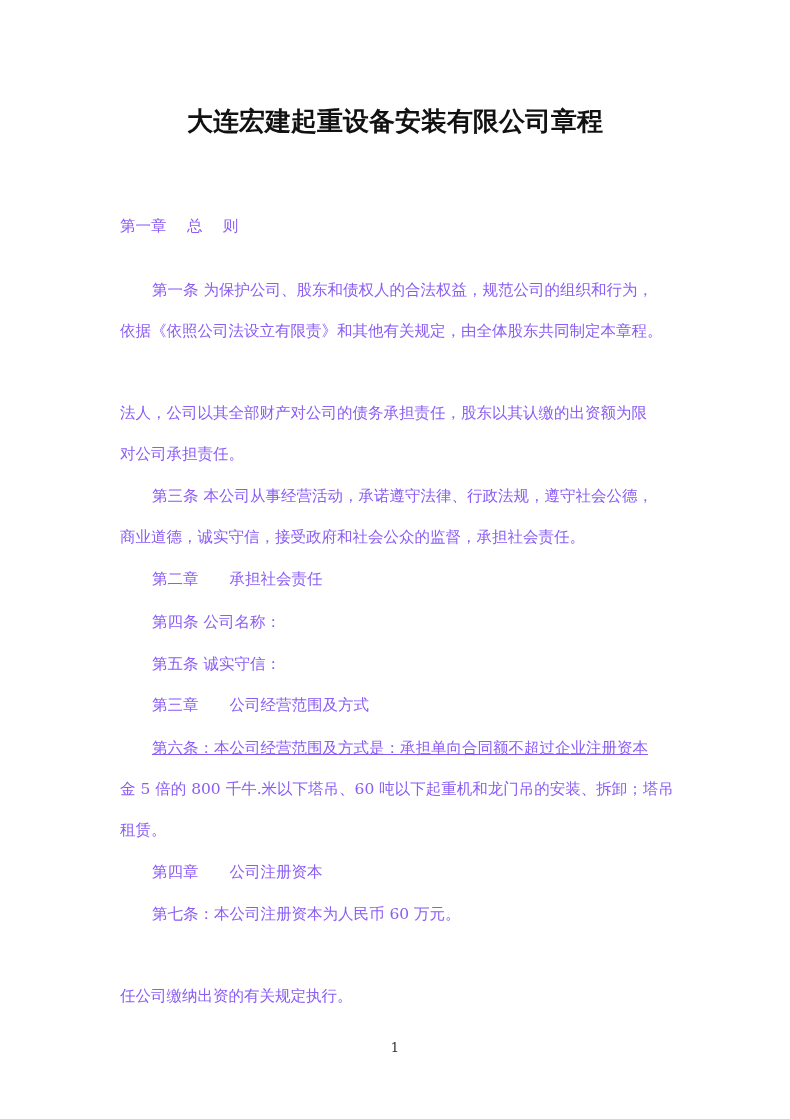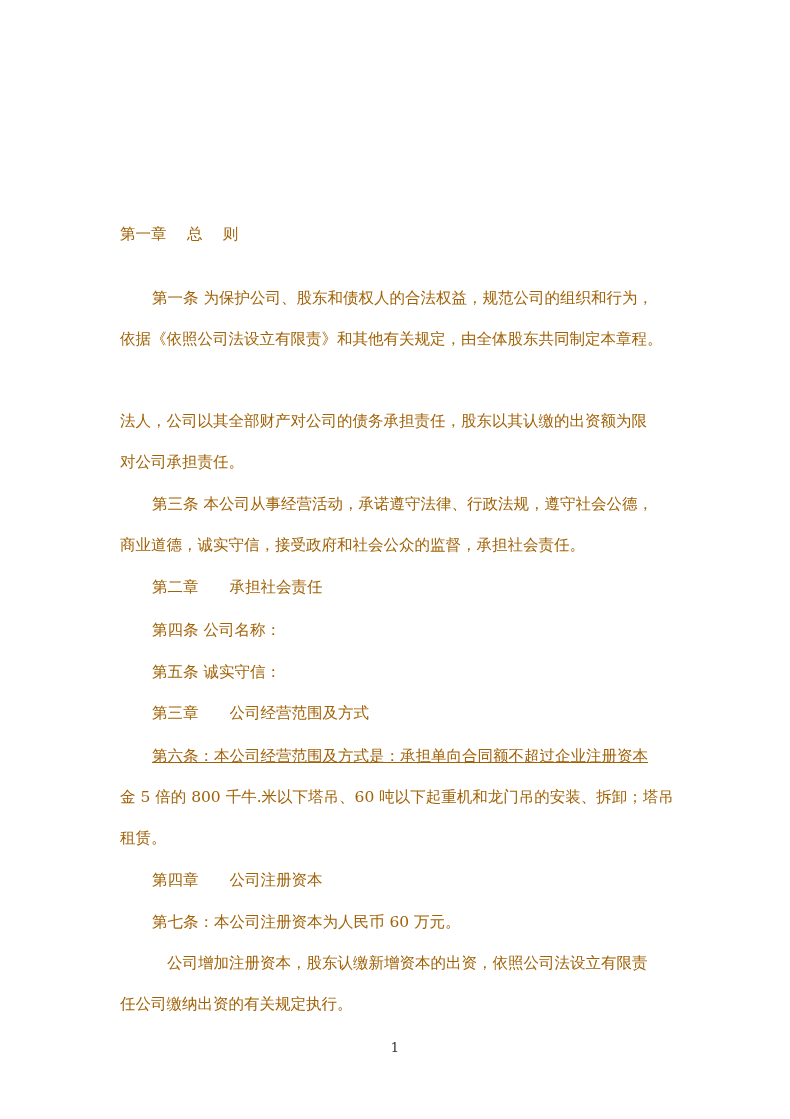--- a/index.html
+++ b/index.html
@@ -1,30 +1,31 @@
 <!DOCTYPE html>
 <html><head>
 <meta charset="utf-8">
 <style>
   html, body { margin: 0; padding: 0; background: #ffffff; }
   body { width: 790px; height: 1119px; position: relative; overflow: hidden;
          font-family: "DejaVu Serif", "Liberation Serif", serif; color: #1a1a1a; }
   .page { position: absolute; left: 0; top: 0; width: 790px; height: 1119px; background: #fff; }
   .title { position: absolute; left: 0; top: 104px; width: 790px; text-align: center;
            font-size: 26px; font-weight: bold; letter-spacing: 0px; color: #111; }
-  .line { position: absolute; left: 120px; font-size: 15.5px; white-space: nowrap; color: #a16207; margin-top: 8px; }
+  .line { position: absolute; left: 120px; font-size: 15.5px; white-space: nowrap; color: #8b5cf6; }
   .indent { left: 152px; }
   .indent2 { left: 167px; }
   .page-num { position: absolute; left: 0; width: 790px; top: 1040px; text-align: center;
               font-size: 13px; color: #333; }
 </style>
 </head>
 <body>
 
 <div class="page">
+  <div class="title">大连宏建起重设备安装有限公司章程</div>
 
   <div class="line" style="top:216px;">第一章　 总　 则</div>
 
   <div class="line indent" style="top:280px;">第一条 为保护公司、股东和债权人的合法权益，规范公司的组织和行为，</div>
   <div class="line" style="top:321px;">依据《依照公司法设立有限责》和其他有关规定，由全体股东共同制定本章程。</div>
 
   <div class="line" style="top:403px;">法人，公司以其全部财产对公司的债务承担责任，股东以其认缴的出资额为限</div>
   <div class="line" style="top:444px;">对公司承担责任。</div>
 
   <div class="line indent" style="top:486px;">第三条 本公司从事经营活动，承诺遵守法律、行政法规，遵守社会公德，</div>
@@ -34,17 +35,16 @@
   <div class="line indent" style="top:612px;">第四条 公司名称：</div>
   <div class="line indent" style="top:654px;">第五条 诚实守信：</div>
   <div class="line indent" style="top:695px;">第三章　　公司经营范围及方式</div>
 
   <div class="line indent" style="top:738px;text-decoration:underline;">第六条：本公司经营范围及方式是：承担单向合同额不超过企业注册资本</div>
   <div class="line" style="top:779px;">金 5 倍的 800 千牛.米以下塔吊、60 吨以下起重机和龙门吊的安装、拆卸；塔吊</div>
   <div class="line" style="top:820px;">租赁。</div>
 
   <div class="line indent" style="top:862px;">第四章　　公司注册资本</div>
   <div class="line indent" style="top:904px;">第七条：本公司注册资本为人民币 60 万元。</div>
-  <div class="line indent2" style="top:945px;">公司增加注册资本，股东认缴新增资本的出资，依照公司法设立有限责</div>
   <div class="line" style="top:986px;">任公司缴纳出资的有关规定执行。</div>
 
   <div class="page-num">1</div>
 </div>
 
 </body></html>

